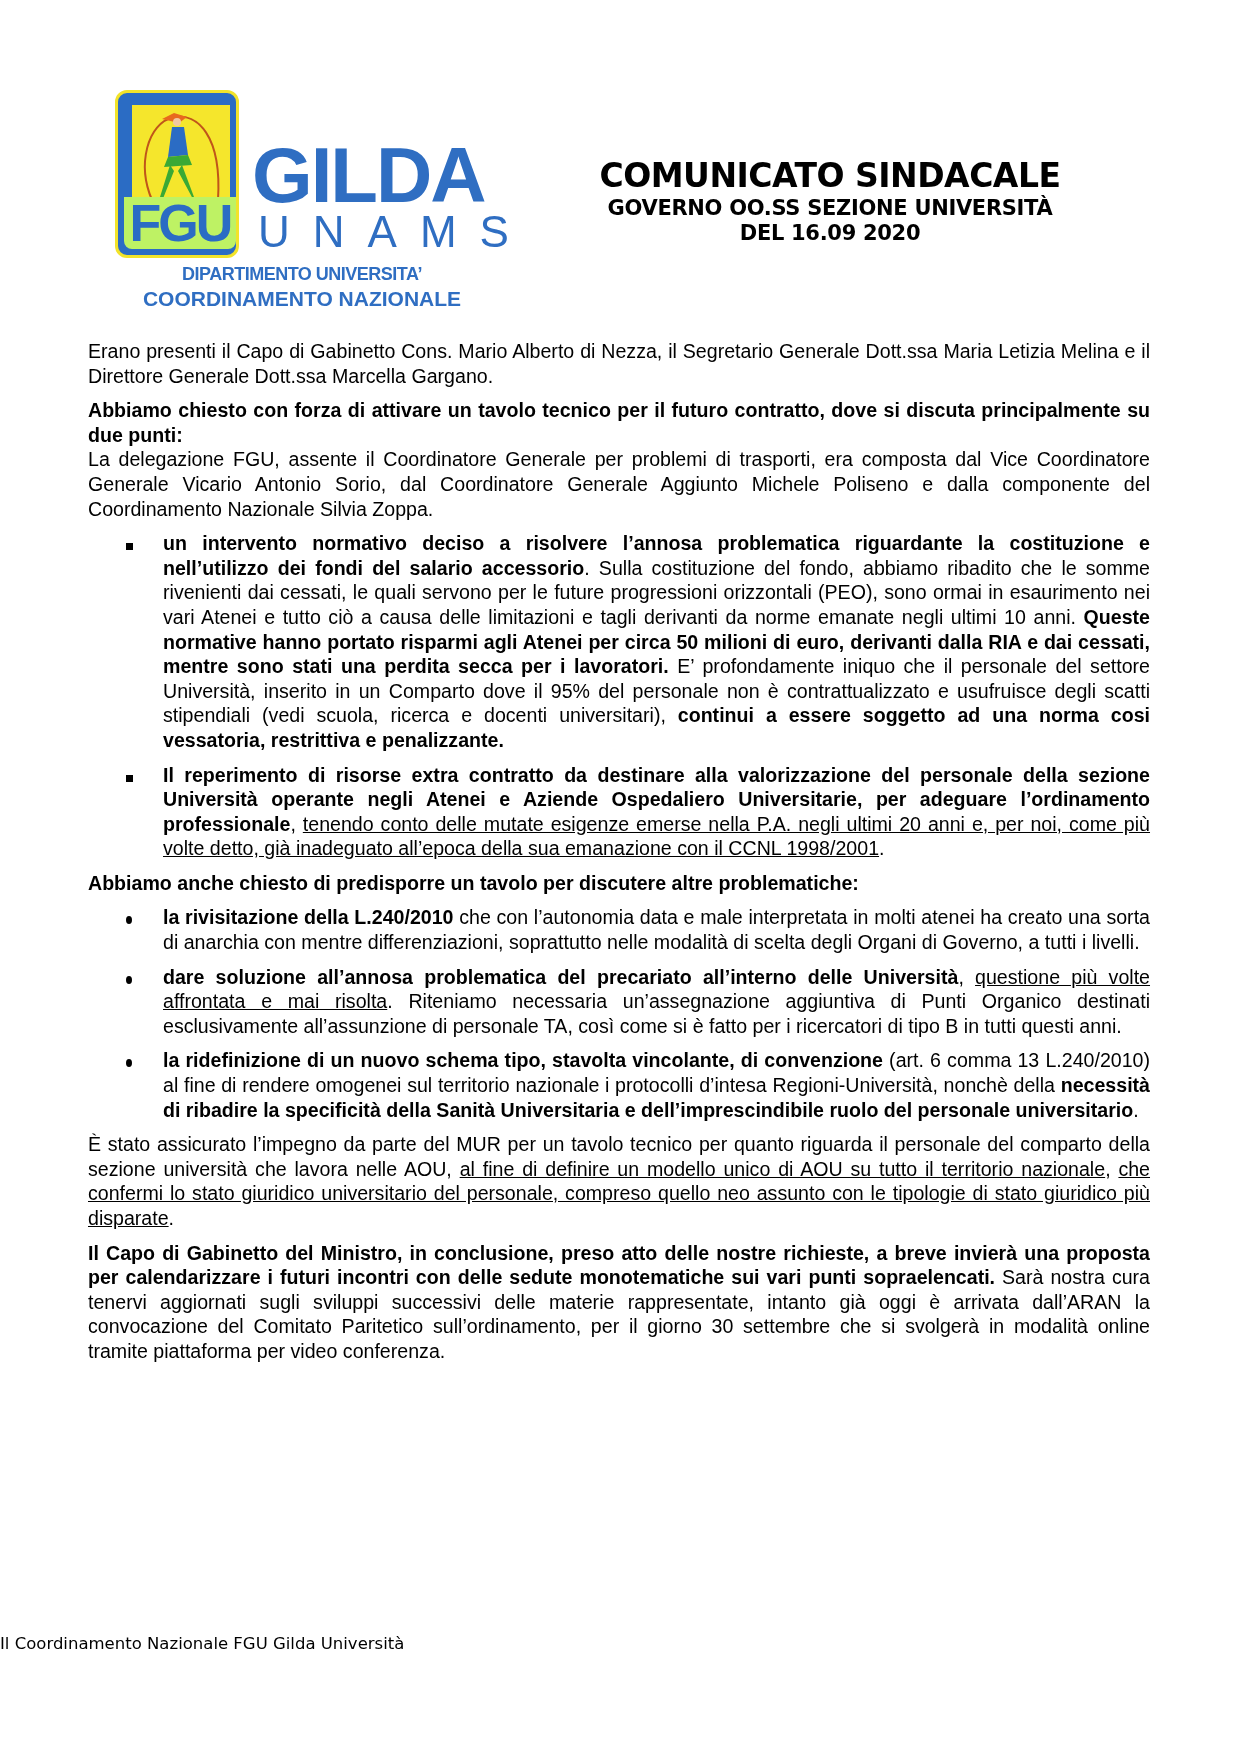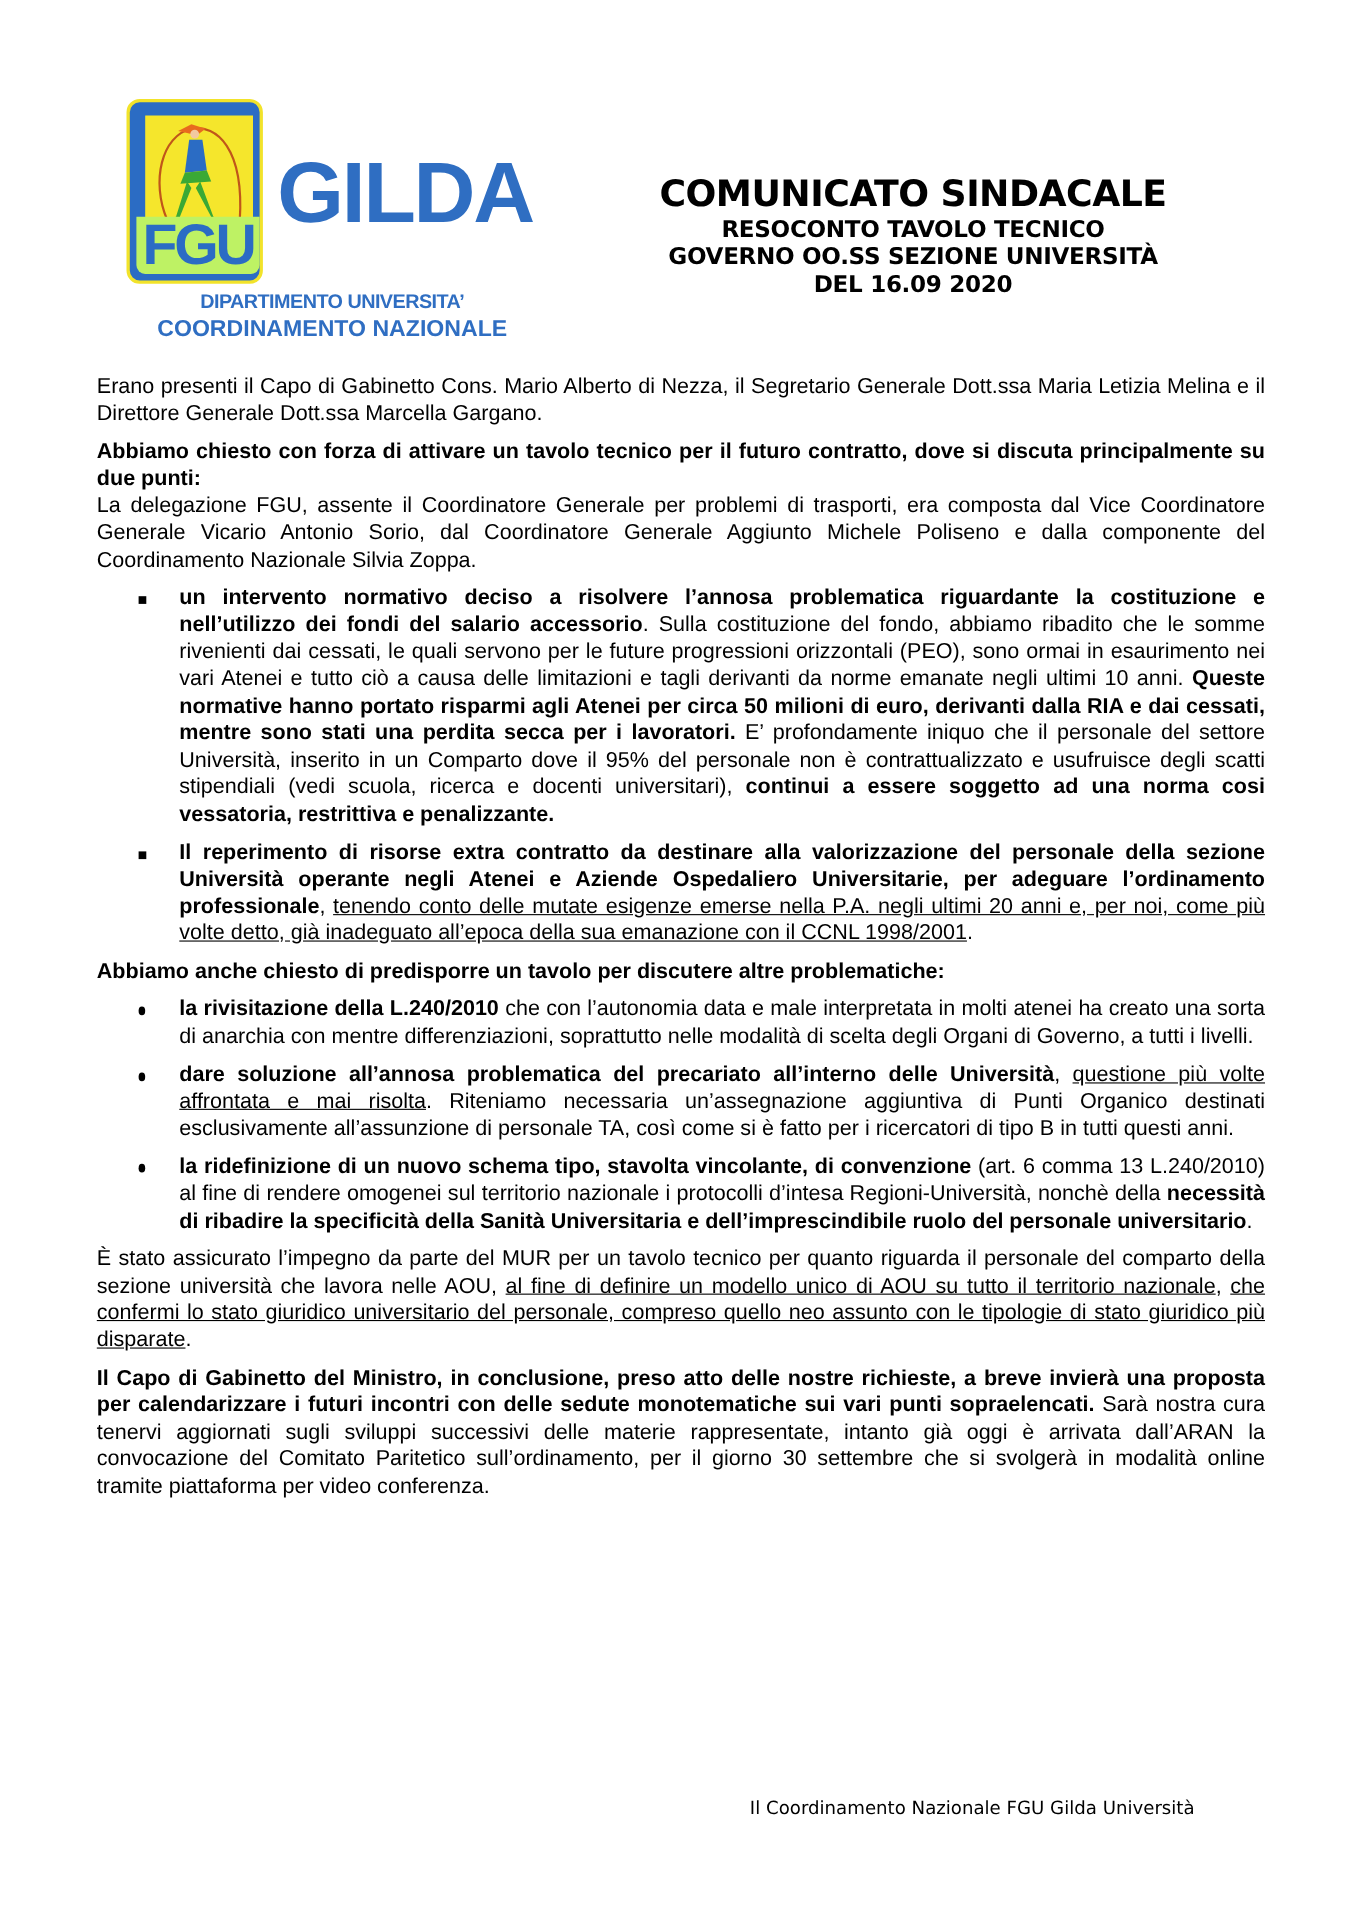--- a/index.html
+++ b/index.html
@@ -27,47 +27,47 @@
   .p.gap { margin-top: 10px; }
   .b { font-weight: bold; }
   .u { text-decoration: underline; }
   ul.list { list-style: none; margin: 10px 0 0 0; padding: 0; }
   ul.list li { position: relative; padding-left: 75px; margin-bottom: 10px; }
   ul.list li .bullet { position: absolute; left: 38px; top: 0; }
   .sq { display: inline-block; width: 7px; height: 7px; background: #000; margin-top: 8px; }
   .dot { display: inline-block; width: 6px; height: 8px; background: #000; border-radius: 50%; margin-top: 8px; }
 
   
-  .footer { position: absolute; left: 0; top: 1634px; width: 1086px; text-align: right; font-family: "DejaVu Sans", sans-serif; font-size: 16.5px; line-height: 20px; }
+  .footer { position: absolute; left: 0; top: 1634px; width: 1086px; text-align: left; font-family: "DejaVu Sans", sans-serif; font-size: 16.5px; line-height: 20px; }
 </style>
 </head>
 <body>
 
 <div class="logo">
   <div class="logo-box">
     <div class="logo-box-inner"></div>
     <svg class="logo-jester" viewBox="0 0 98 100">
       <path d="M20 95 C5 60, 15 18, 42 12 C65 8, 90 30, 86 95" fill="none" stroke="#c0561a" stroke-width="2"></path>
       <path d="M30 14 L42 8 L55 12 L47 18 Z" fill="#e86a1e"></path>
       <circle cx="45" cy="17" r="4" fill="#f2c9a0"></circle>
       <path d="M40 22 L52 22 L56 50 L36 52 Z" fill="#2b6cc4"></path>
       <path d="M36 52 L56 50 L60 60 L32 62 Z" fill="#3aa935"></path>
       <path d="M38 60 L28 92 L14 96 L30 96 L42 66 Z" fill="#3aa935"></path>
       <path d="M50 60 L62 92 L78 96 L62 96 L46 66 Z" fill="#3aa935"></path>
     </svg>
     <div class="logo-fgu">FGU</div>
   </div>
   <div class="logo-gilda">GILDA</div>
+  <div class="logo-unams">UNAMS</div>
   <div class="logo-dip">DIPARTIMENTO UNIVERSITA’</div>
   <div class="logo-coord">COORDINAMENTO NAZIONALE</div>
 </div>
 
 <div class="titles">
   <div class="title-main">COMUNICATO SINDACALE</div>
-  <div class="title-sub">RESOCONTO TAVOLO TECNICO</div>
   <div class="title-sub">GOVERNO  OO.SS  SEZIONE UNIVERSITÀ</div>
   <div class="title-sub">DEL 16.09 2020</div>
 </div>
 
 <div class="body">
 
   <p class="p">Erano presenti il Capo di Gabinetto Cons. Mario Alberto di Nezza, il Segretario Generale Dott.ssa Maria Letizia Melina e il Direttore Generale Dott.ssa Marcella Gargano.</p>
   <p class="p gap b">Abbiamo chiesto con forza di attivare un tavolo tecnico per il futuro contratto, dove si discuta principalmente su due punti:</p>
 
   <p class="p">La delegazione FGU, assente il Coordinatore Generale per problemi di trasporti,  era composta dal Vice Coordinatore Generale Vicario Antonio Sorio, dal Coordinatore Generale Aggiunto Michele Poliseno e dalla componente del Coordinamento Nazionale Silvia Zoppa.</p>

